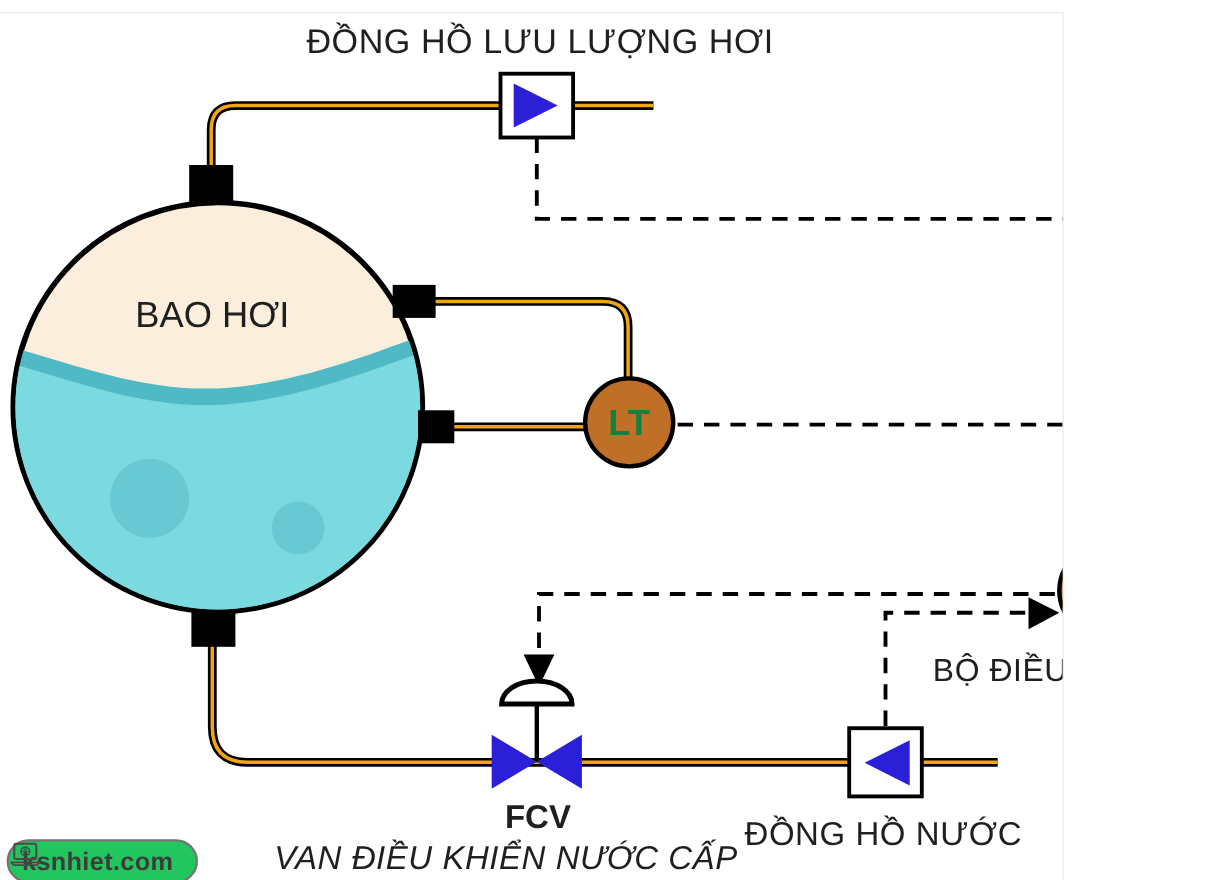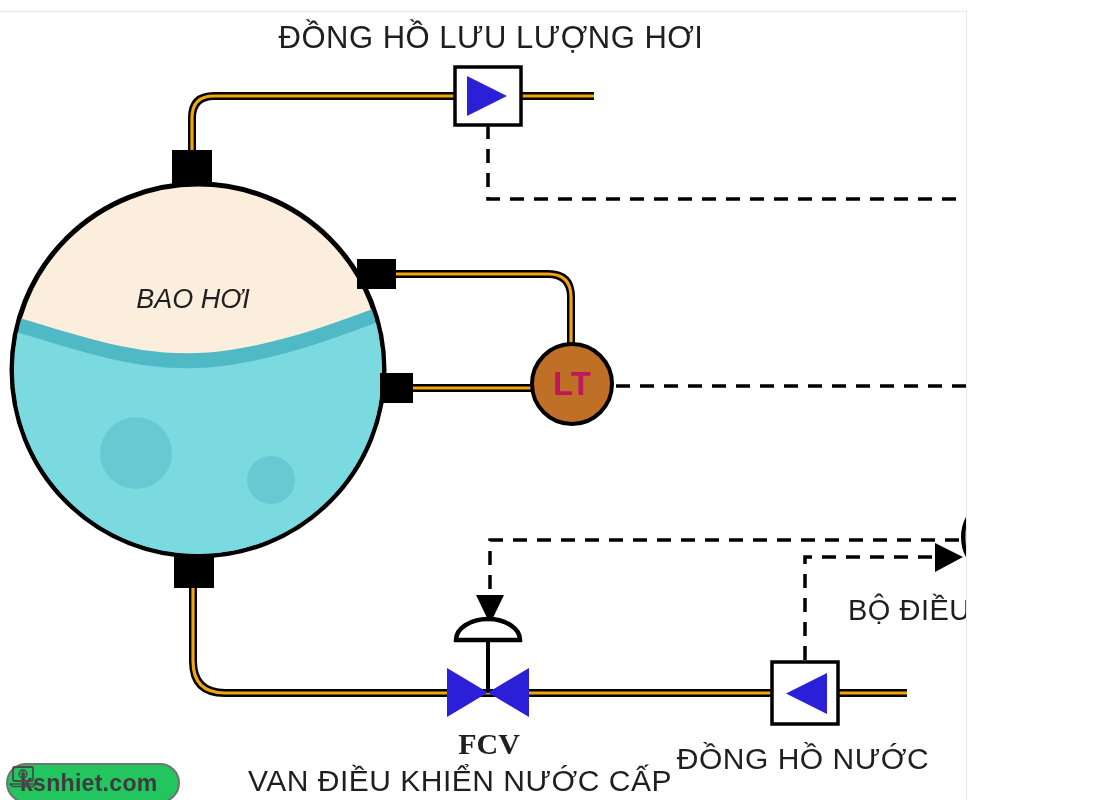--- a/index.html
+++ b/index.html
@@ -6,21 +6,21 @@
   .canvas{
     position:relative;width:966px;height:800px;background:#ffffff;
     font-family:"Liberation Sans","DejaVu Sans",sans-serif;overflow:hidden;
     outline:1px solid #e8e8e8;
     margin-top:12px;
   }
   .canvas svg{position:absolute;left:0;top:0;}
   .lbl{position:absolute;color:#1f1f1f;white-space:nowrap;line-height:1.05;}
   .cap{font-size:30px;font-weight:500;letter-spacing:.5px;}
   .ctr{transform:translateX(-50%);}
-  .tag{position:absolute;color:#be185d;font-weight:bold;transform:translate(-50%,-50%);}
+  .tag{position:absolute;color:#15803d;font-weight:bold;transform:translate(-50%,-50%);}
   .badge{
     position:absolute;left:6px;top:751px;height:40px;padding:0 20px 0 12px;
     background:#22c55e;border:2px solid #737373;border-radius:22px;
     display:flex;align-items:center;gap:9px;box-sizing:border-box;
   }
   .badge .site{font-size:23px;font-weight:bold;color:#3c3c3c;letter-spacing:.3px;}
 </style>
 </head>
 <body>
 
@@ -137,29 +137,29 @@
       <g fill="#000">
           <rect x="1039.5" y="731.5" width="5" height="5"></rect>
           <rect x="1087.5" y="731.5" width="5" height="5"></rect>
           <rect x="1039.5" y="781.5" width="5" height="5"></rect>
         </g>
     </g>
   </svg>
 
   <div class="lbl cap ctr" style="left:491px;top:10px;font-size:31px;">ĐỒNG HỒ LƯU LƯỢNG HƠI</div>
 
-  <div class="lbl ctr" style="left:193px;top:273px;font-size:27px;font-weight:500;font-style:italic;">BAO HƠI</div>
+  <div class="lbl ctr" style="left:193px;top:257px;font-size:33px;font-weight:500;">BAO HƠI</div>
 
   <div class="tag" style="left:572px;top:372px;font-size:33px;">LT</div>
 
   <div class="tag" style="left:1004px;top:546px;font-size:31px;">LIC</div>
   <div class="lbl cap" style="left:848px;top:583px;font-size:29px;">BỘ ĐIỀU HIỂN HIỂN</div>
 
-  <div class="lbl ctr" style="left:489px;top:716px;font-size:30px;font-weight:bold;font-family:Liberation Serif, serif;">FCV</div>
-  <div class="lbl cap ctr" style="left:460px;top:753px;">VAN ĐIỀU KHIỂN NƯỚC CẤP</div>
+  <div class="lbl ctr" style="left:489px;top:716px;font-size:30px;font-weight:bold;">FCV</div>
+  <div class="lbl cap ctr" style="left:460px;top:753px;font-style:italic;">VAN ĐIỀU KHIỂN NƯỚC CẤP</div>
 
   <div class="lbl cap ctr" style="left:803px;top:731px;text-align:right;">ĐỒNG HỒ NƯỚC</div>
 
   <div class="badge">
     <svg width="30" height="24" viewBox="0 0 30 24">
       <rect x="5" y="2" width="20" height="14" rx="1.5" fill="none" stroke="#4a4a4a" stroke-width="1.8"></rect>
       <circle cx="15" cy="9" r="4" fill="none" stroke="#4a4a4a" stroke-width="1.3"></circle>
       <path d="M 11 9 H 19 M 15 5 V 13 M 12.2 6.2 C 14 7.6 16 7.6 17.8 6.2 M 12.2 11.8 C 14 10.4 16 10.4 17.8 11.8" stroke="#4a4a4a" stroke-width="0.9" fill="none"></path>
       <path d="M 2 19 H 28 L 25.5 21.5 H 4.5 Z" fill="none" stroke="#4a4a4a" stroke-width="1.6" stroke-linejoin="round"></path>
     </svg>

